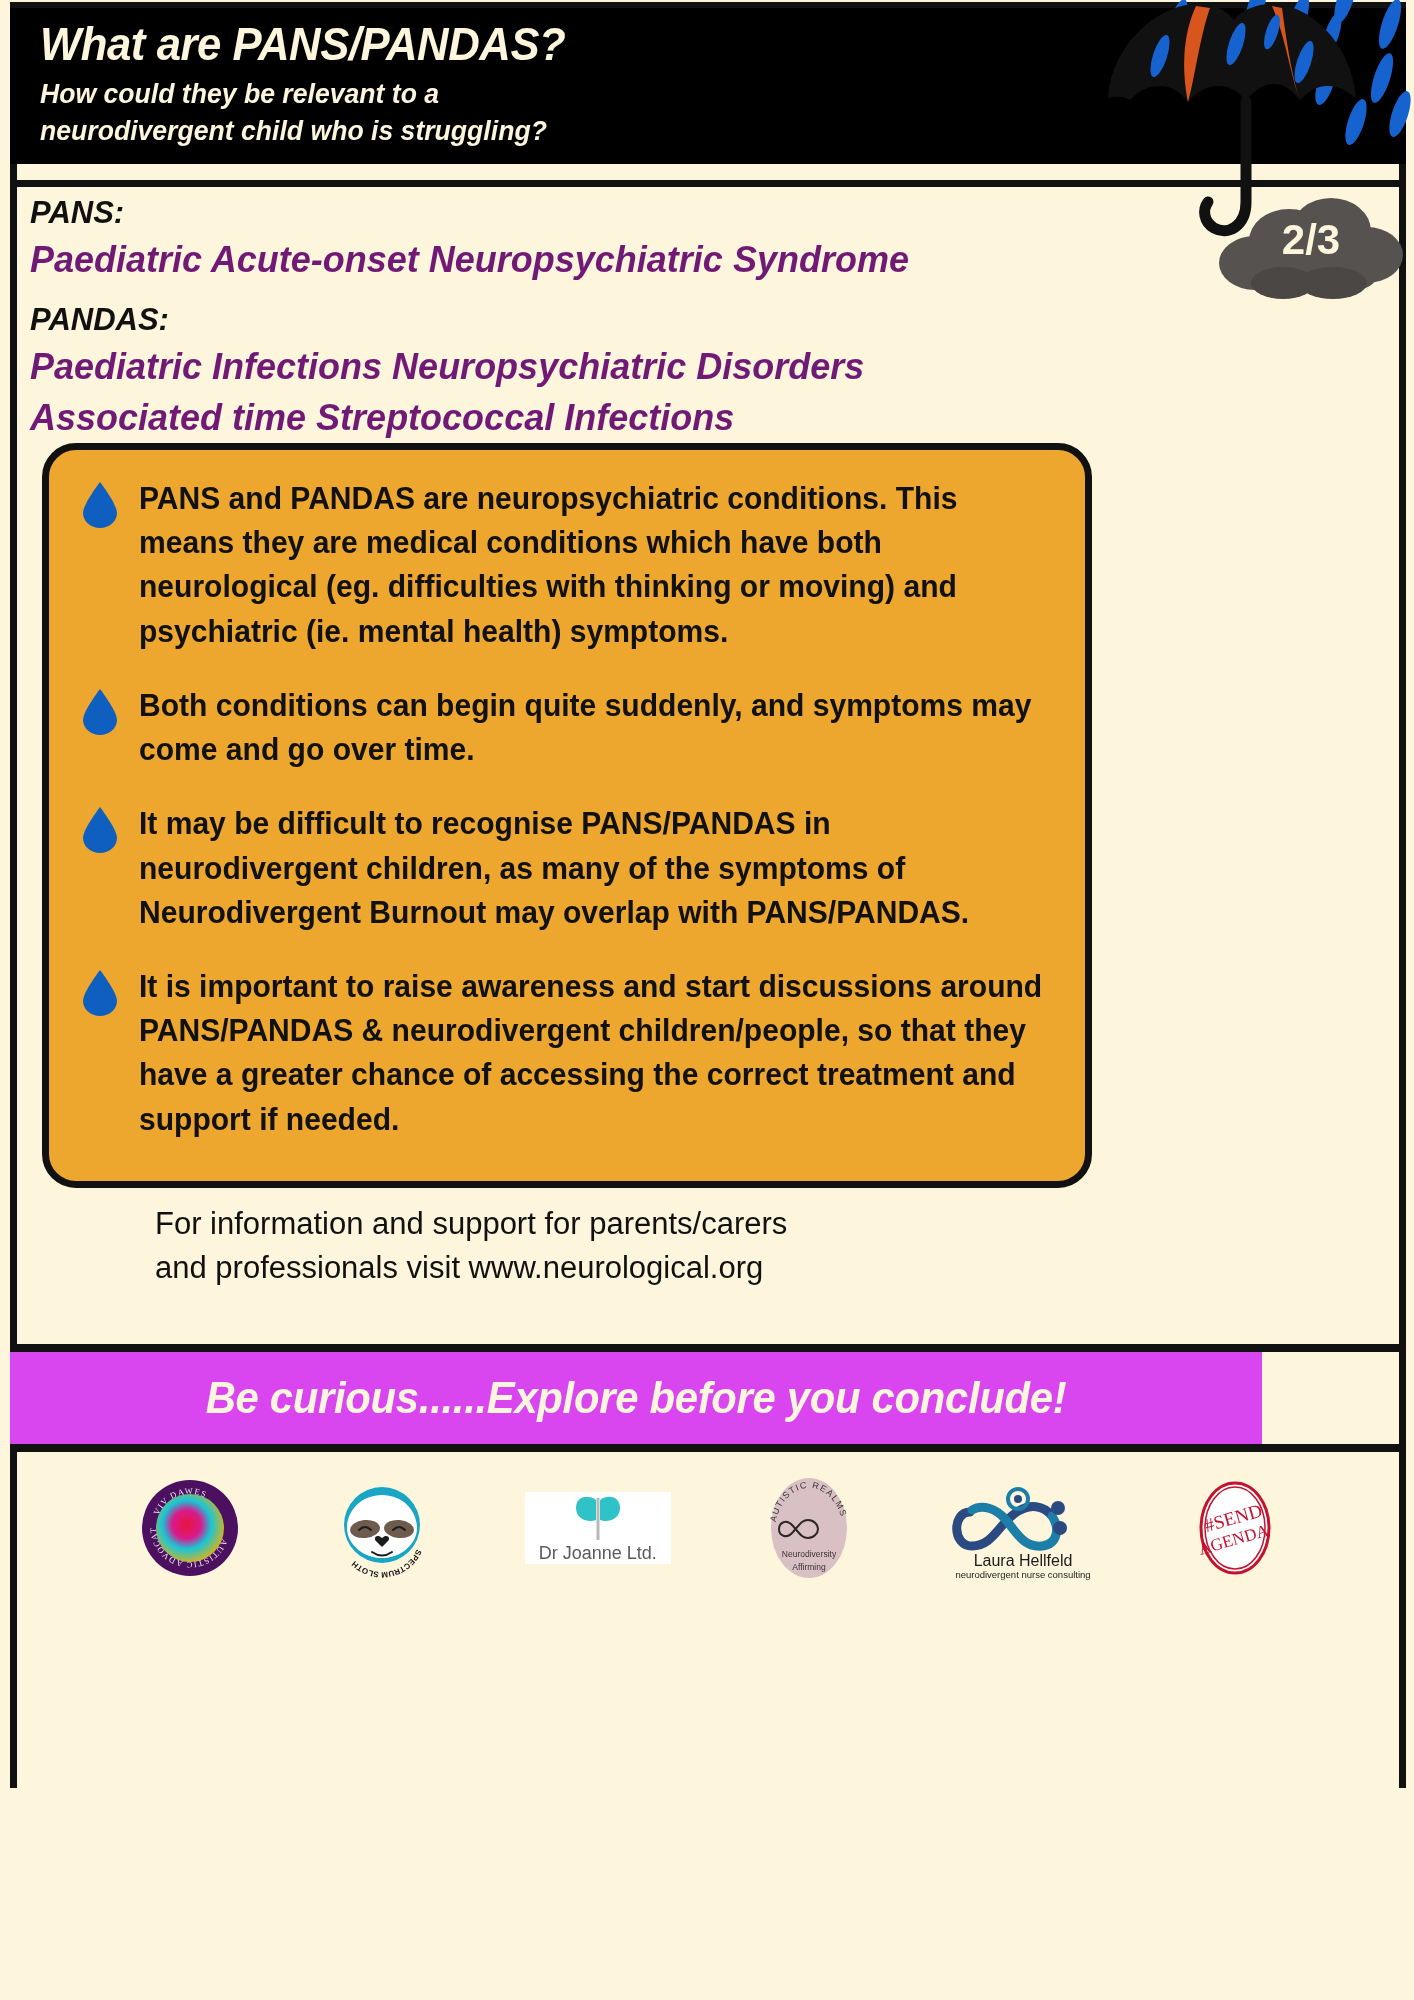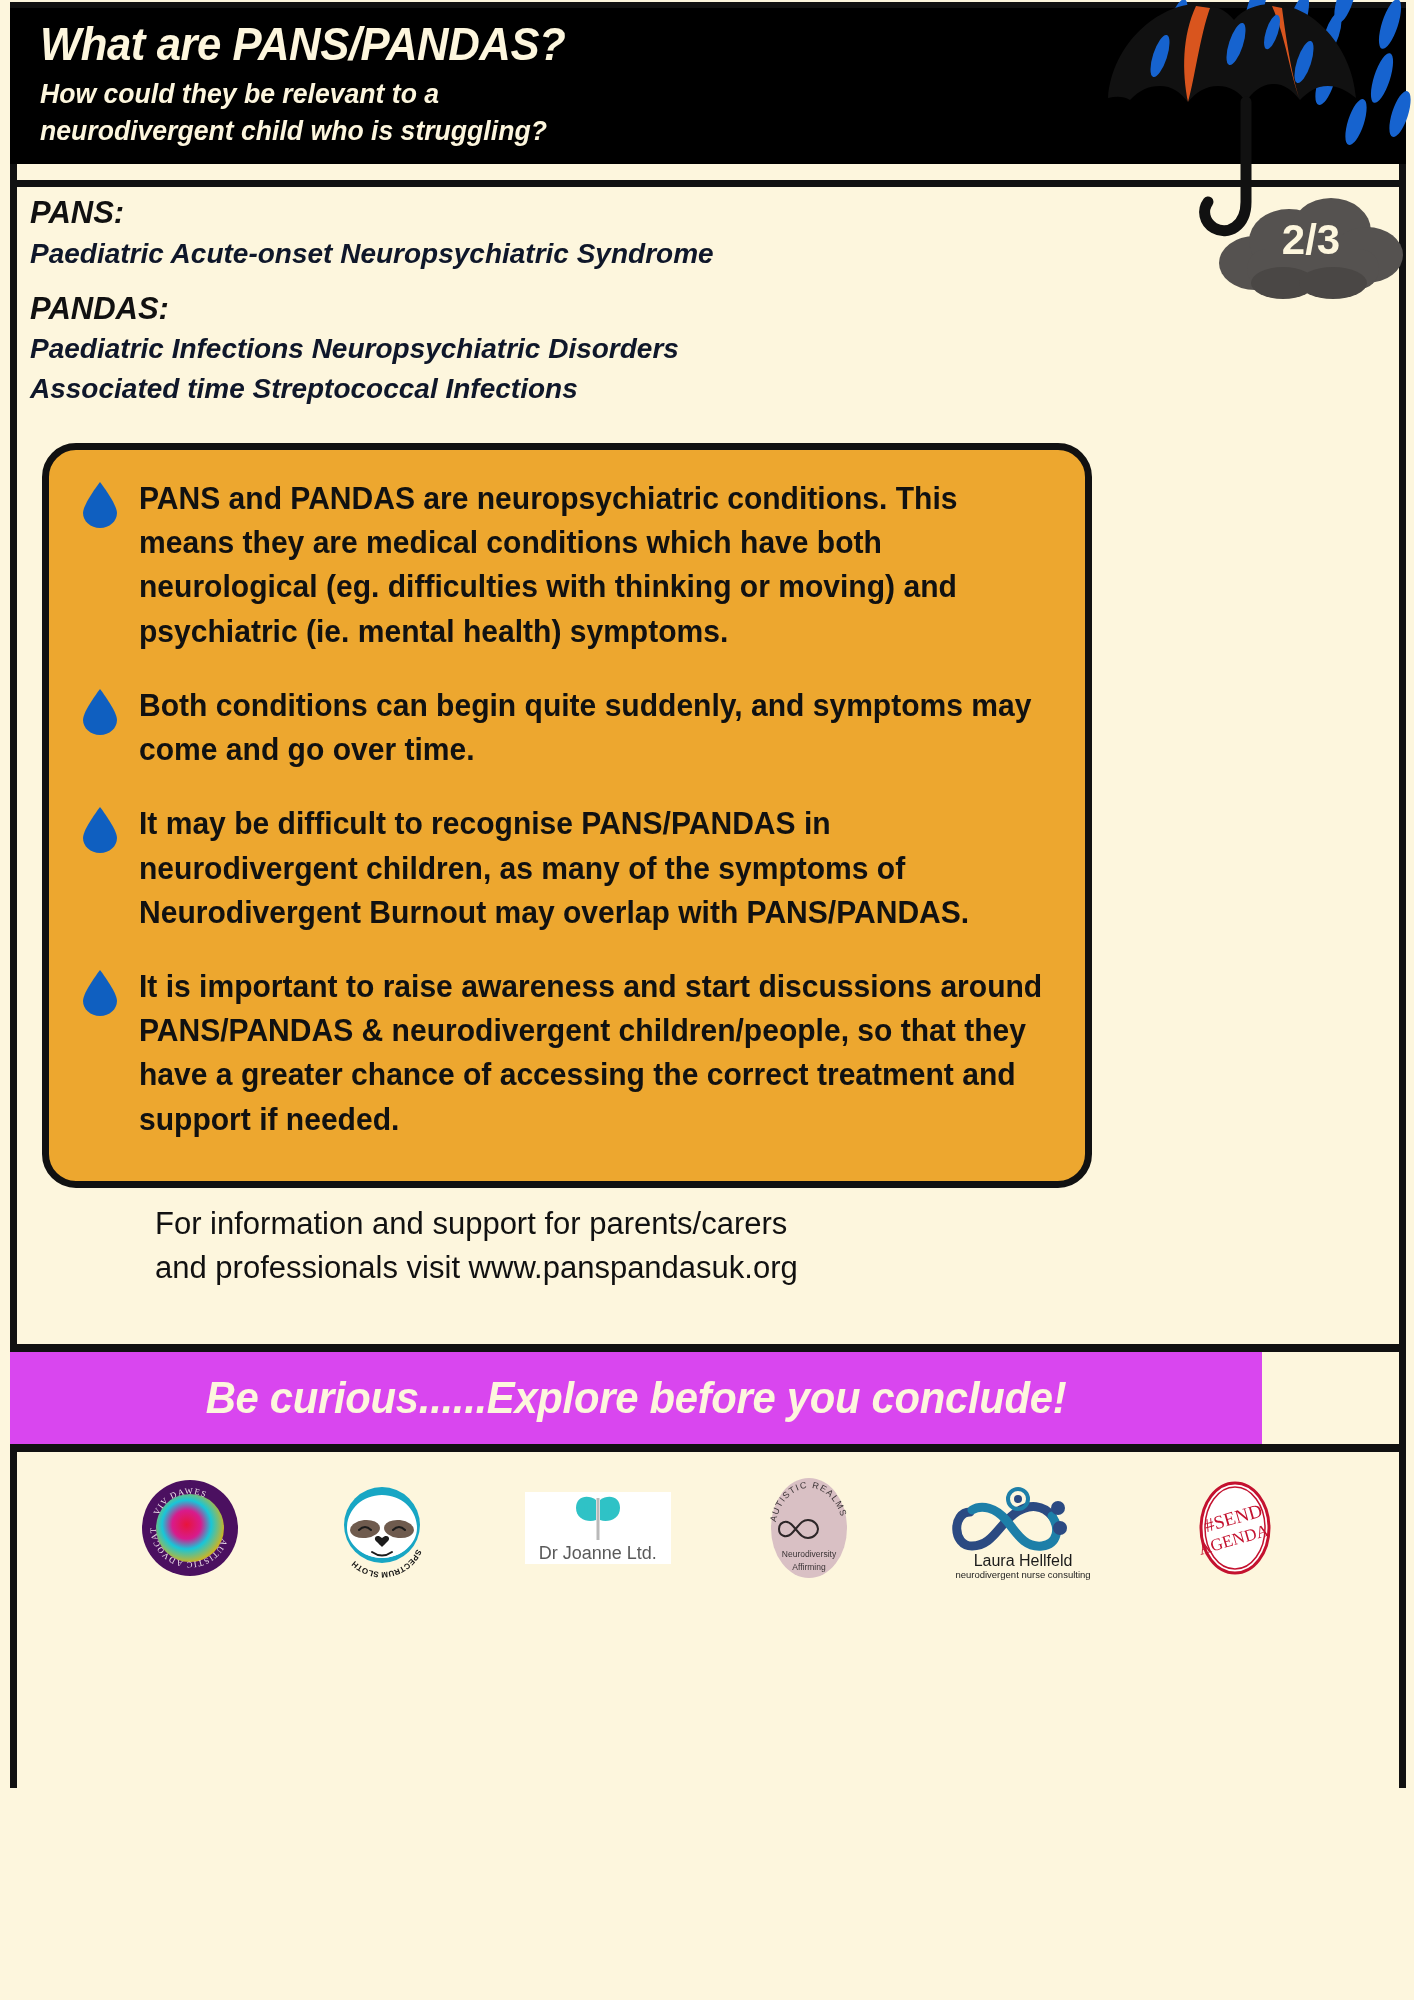--- a/index.html
+++ b/index.html
@@ -110,24 +110,24 @@
   }
   .def-term {
     font-size: 31px;
     font-weight: bold;
     font-style: italic;
     color: #111111;
     margin: 0;
     line-height: 1.35;
   }
   .def-expand {
-    font-size: 28px;
+    font-size: 36px;
     font-weight: bold;
     font-style: italic;
-    color: #0f172a;
+    color: #701a75;
     margin: 0 0 14px 0;
     line-height: 1.42;
   }
 
   
   .page-indicator {
     position: absolute;
     left: 1213px;
     top: 191px;
     width: 196px;
@@ -363,21 +363,21 @@
       <svg class="drop" viewBox="0 0 34 46">
         <path d="M17 0 C17 0 34 22 34 31 C34 39.3 26.4 46 17 46 C7.6 46 0 39.3 0 31 C0 22 17 0 17 0 Z" fill="#0f5fc0"></path>
       </svg>
       <div class="bullet-text">It is important to raise awareness and start discussions around PANS/PANDAS &amp; neurodivergent children/people, so that they have a greater chance of accessing the correct treatment and support if needed.</div>
     </div>
 
   </div>
 
   <div class="support">
     <div>For information and support for parents/carers</div>
-    <div>and professionals visit www.panspandasuk.org</div>
+    <div>and professionals visit www.neurological.org</div>
   </div>
 
   <div class="footer-rule-top"></div>
   <div class="footer-banner">
     <div class="footer-tagline">Be curious......Explore before you conclude!</div>
   </div>
   <div class="footer-rule-bottom"></div>
 
   <div class="logo-row">
 

